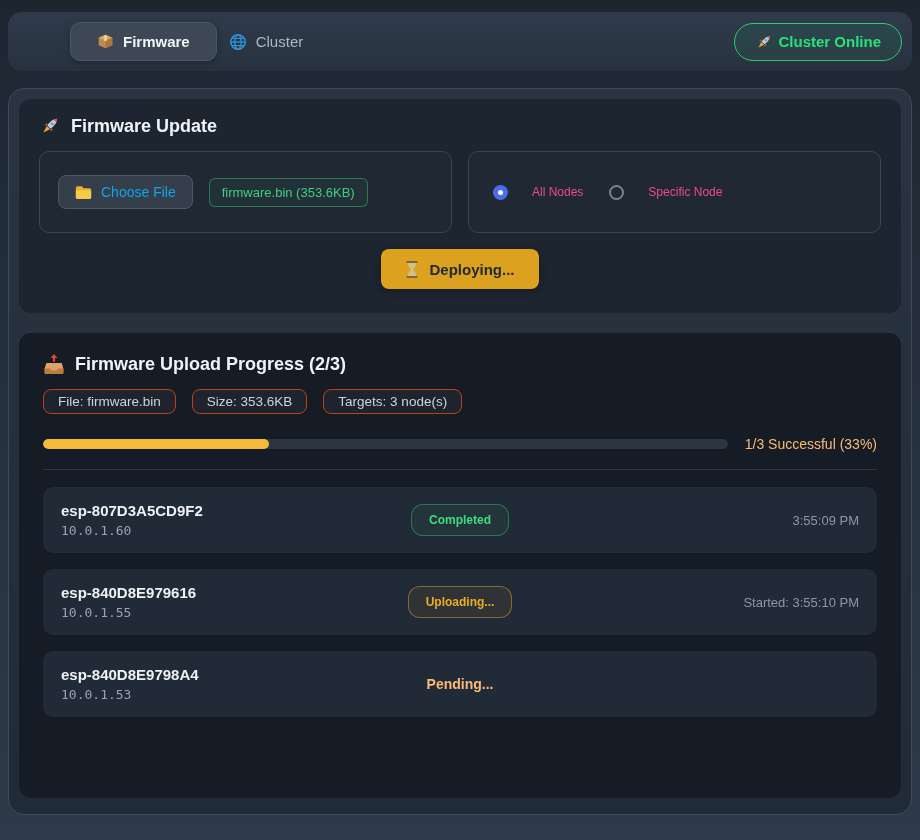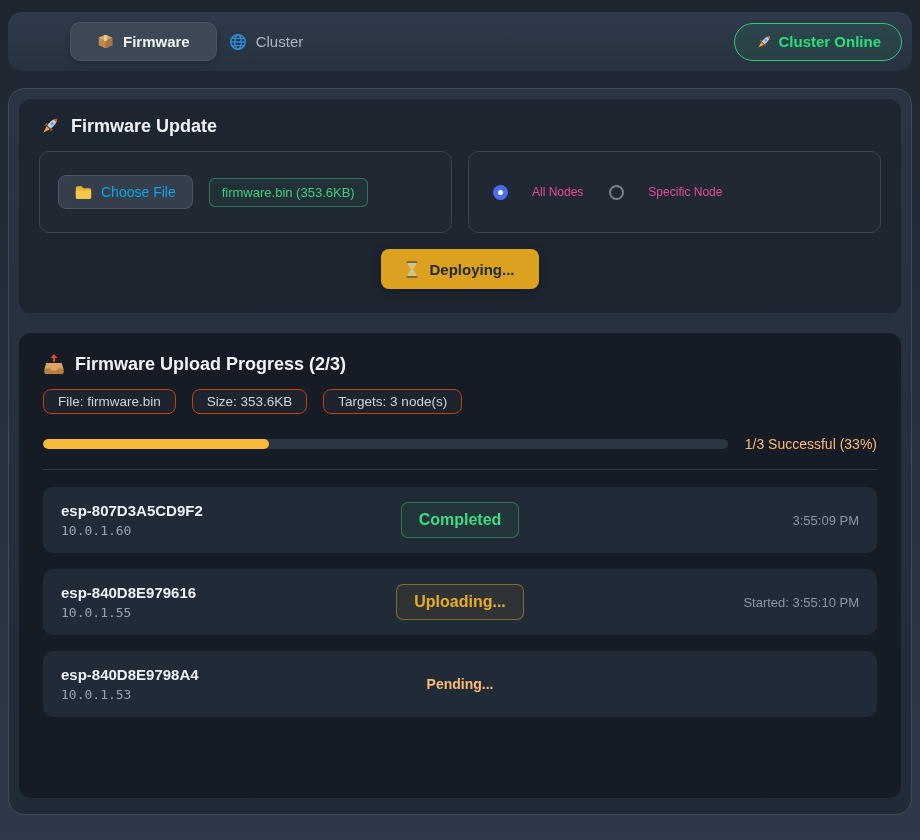--- a/index.html
+++ b/index.html
@@ -139,21 +139,21 @@
     padding: 12px 18px;
     margin-bottom: 16px;
     min-height: 66px;
   }
   .node-row:last-child { margin-bottom: 0; }
   .node-left { flex: 1; }
   .node-name { font-size: 15px; font-weight: bold; color: #eef1f5; }
   .node-ip { font-family: "DejaVu Sans Mono", monospace; font-size: 13px; color: #99a3b0; margin-top: 4px; }
   .node-mid { flex: 1; display: flex; justify-content: center; }
   .node-right { flex: 1; text-align: right; font-size: 13px; color: #8d97a4; }
-  .status-badge { font-weight: bold; font-size: 16px; border-radius: 7px; padding: 8px 17px; }
+  .status-badge { font-weight: bold; font-size: 12px; border-radius: 12px; padding: 8px 17px; }
   .status-badge.completed {
     color: #3ddc81;
     border: 1px solid rgba(61,220,129,0.4);
     background: rgba(61,220,129,0.06);
   }
   .status-badge.uploading {
     color: #eaae24;
     border: 1px solid rgba(234,174,36,0.45);
     background: rgba(234,174,36,0.07);
   }

